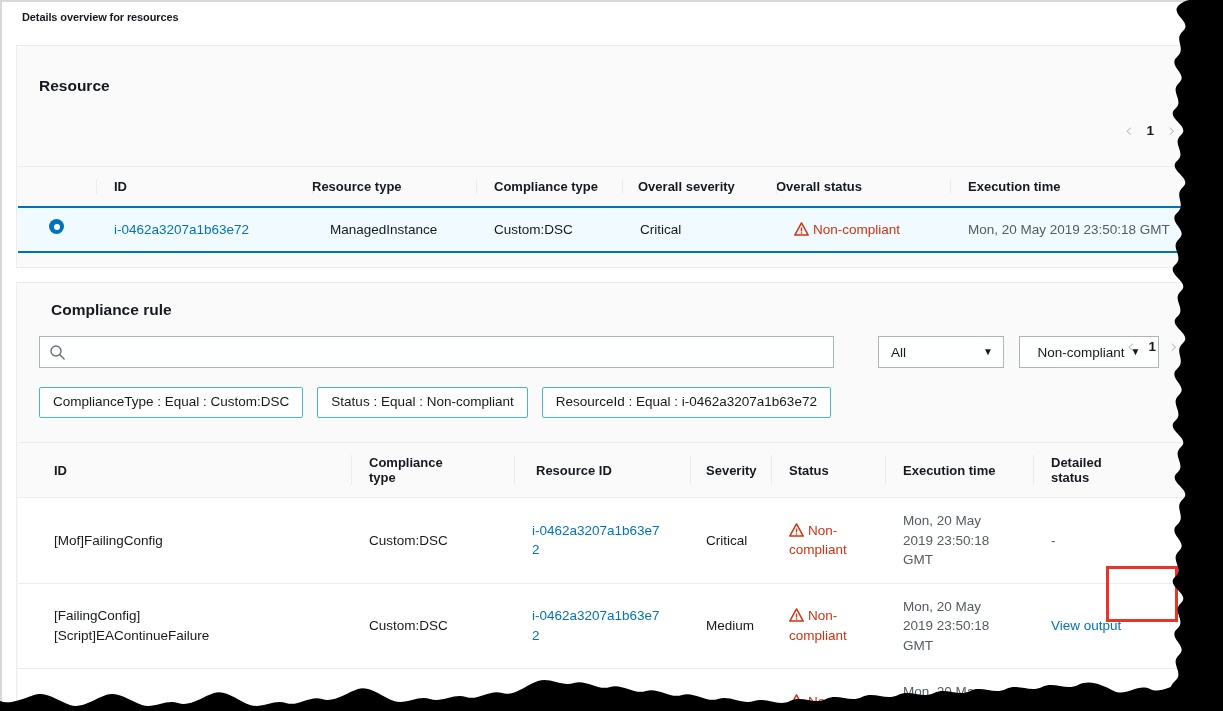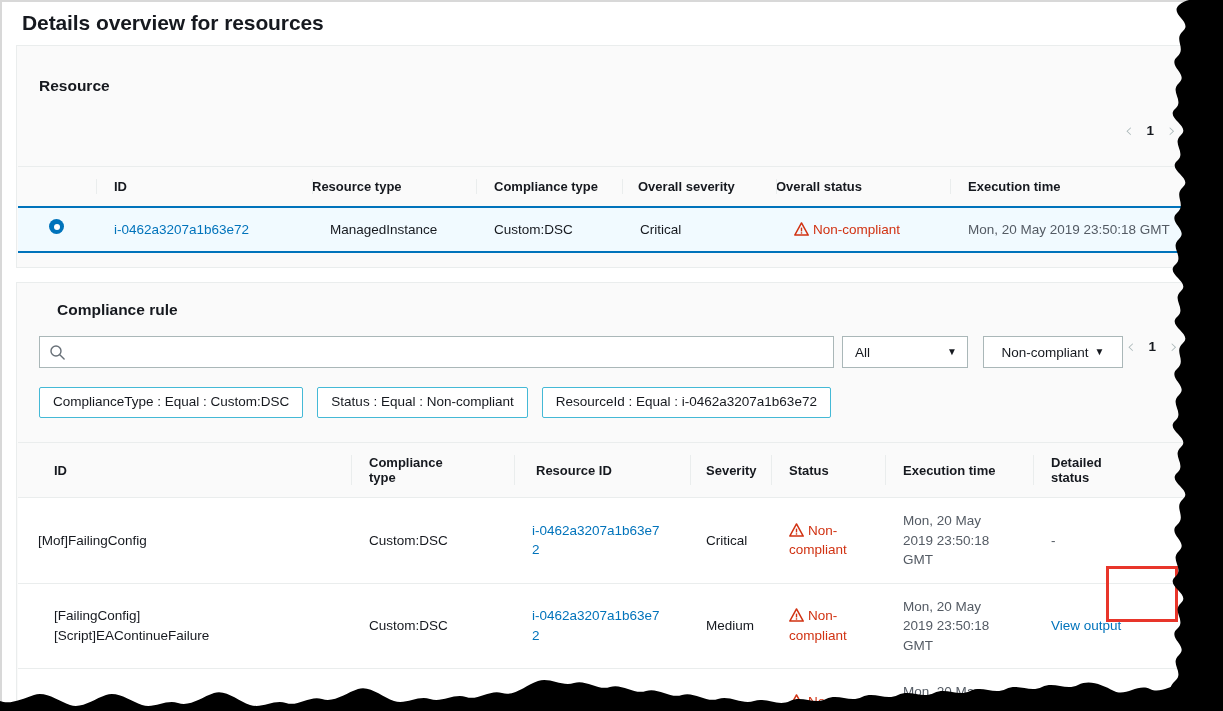--- a/index.html
+++ b/index.html
@@ -24,21 +24,21 @@
     width: 1223px; height: 711px;
     border-left: 2px solid #d8d8d8;
     border-top: 2px solid #d8d8d8;
     pointer-events: none;
   }
 
   
   .page-title {
     position: absolute;
     left: 22px; top: 11px;
-    font-size: 21px;
+    font-size: 11px;
     font-weight: bold;
     color: #16191f;
     letter-spacing: -0.1px;
   }
 
   
   .card {
     position: absolute;
     background: #fafafa;
     border: 1px solid #eaeded;
@@ -52,21 +52,21 @@
     width: 1260px; height: 420px;
   }
 
   .card-heading {
     position: absolute;
     font-size: 15.5px;
     font-weight: bold;
     color: #16191f;
   }
   #resource-heading { left: 22px; top: 31px; }
-  #compliance-heading { left: 40px; top: 18px; }
+  #compliance-heading { left: 34px; top: 18px; }
 
   
   .pager {
     position: absolute;
     display: flex;
     align-items: center;
     gap: 14px;
     font-size: 13.5px;
   }
   .pager .chev {
@@ -186,20 +186,21 @@
 
   .select-box {
     position: absolute;
     height: 32px;
     background: #ffffff;
     border: 1px solid #aab7b8;
     display: flex;
     align-items: center;
     font-size: 13.5px;
     color: #16191f;
+    margin-left: 36px;
   }
   #select-severity { left: 825px; top: 53px; width: 126px; justify-content: space-between; padding: 0 10px 0 12px; }
   #select-status   { left: 966px; top: 53px; width: 140px; justify-content: center; padding: 0 8px; gap: 6px; }
   .caret { font-size: 10px; color: #16191f; line-height: 1; }
 
   
   #pill-row {
     position: absolute;
     left: 22px; top: 104px;
     display: flex;
@@ -345,21 +346,21 @@
             <th><span class="divider"></span><span style="padding-left:22px">Resource ID</span></th>
             <th><span class="divider"></span><span style="padding-left:16px">Severity</span></th>
             <th><span class="divider"></span><span style="padding-left:18px">Status</span></th>
             <th><span class="divider"></span><span style="padding-left:18px">Execution time</span></th>
             <th><span class="divider"></span><span style="padding-left:18px; display:inline-block; width:62px">Detailed status</span></th>
           </tr>
         </thead>
         <tbody>
 
           <tr>
-            <td style="padding-left:20px">[Mof]FailingConfig</td>
+            <td style="padding-left:36px">[Mof]FailingConfig</td>
             <td style="padding-left:18px">Custom:DSC</td>
             <td class="link-cell" style="padding-left:18px; padding-right:30px">i-0462a3207a1b63e72</td>
             <td style="padding-left:16px">Critical</td>
             <td style="padding-left:18px; padding-right:16px">
               <span class="status-noncompliant">
                 <svg class="warn-tri" viewBox="0 0 16 15">
                   <path d="M8 1 L15.2 14 L0.8 14 Z" fill="none" stroke="#d13212" stroke-width="1.6" stroke-linejoin="round"></path>
                   <rect x="7.25" y="6" width="1.5" height="4.1" fill="#d13212"></rect>
                   <rect x="7.25" y="11" width="1.5" height="1.5" fill="#d13212"></rect>
                 </svg><span>Non-compliant</span>

